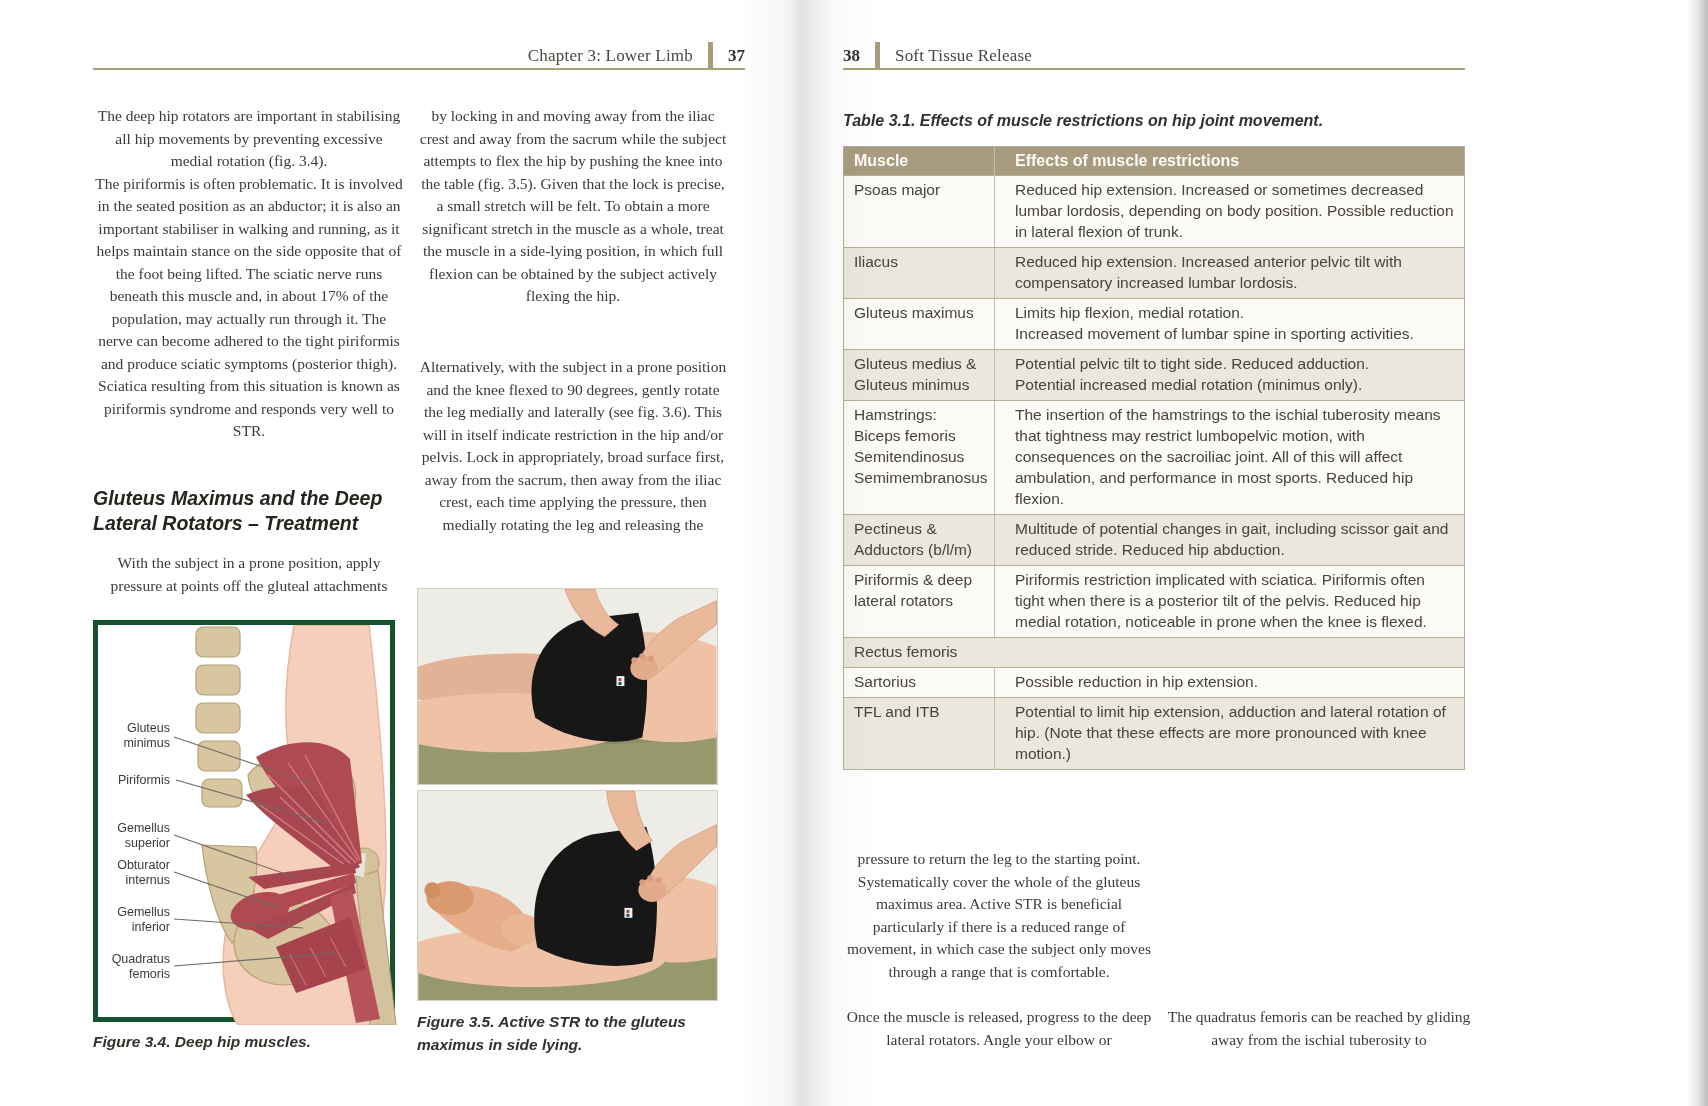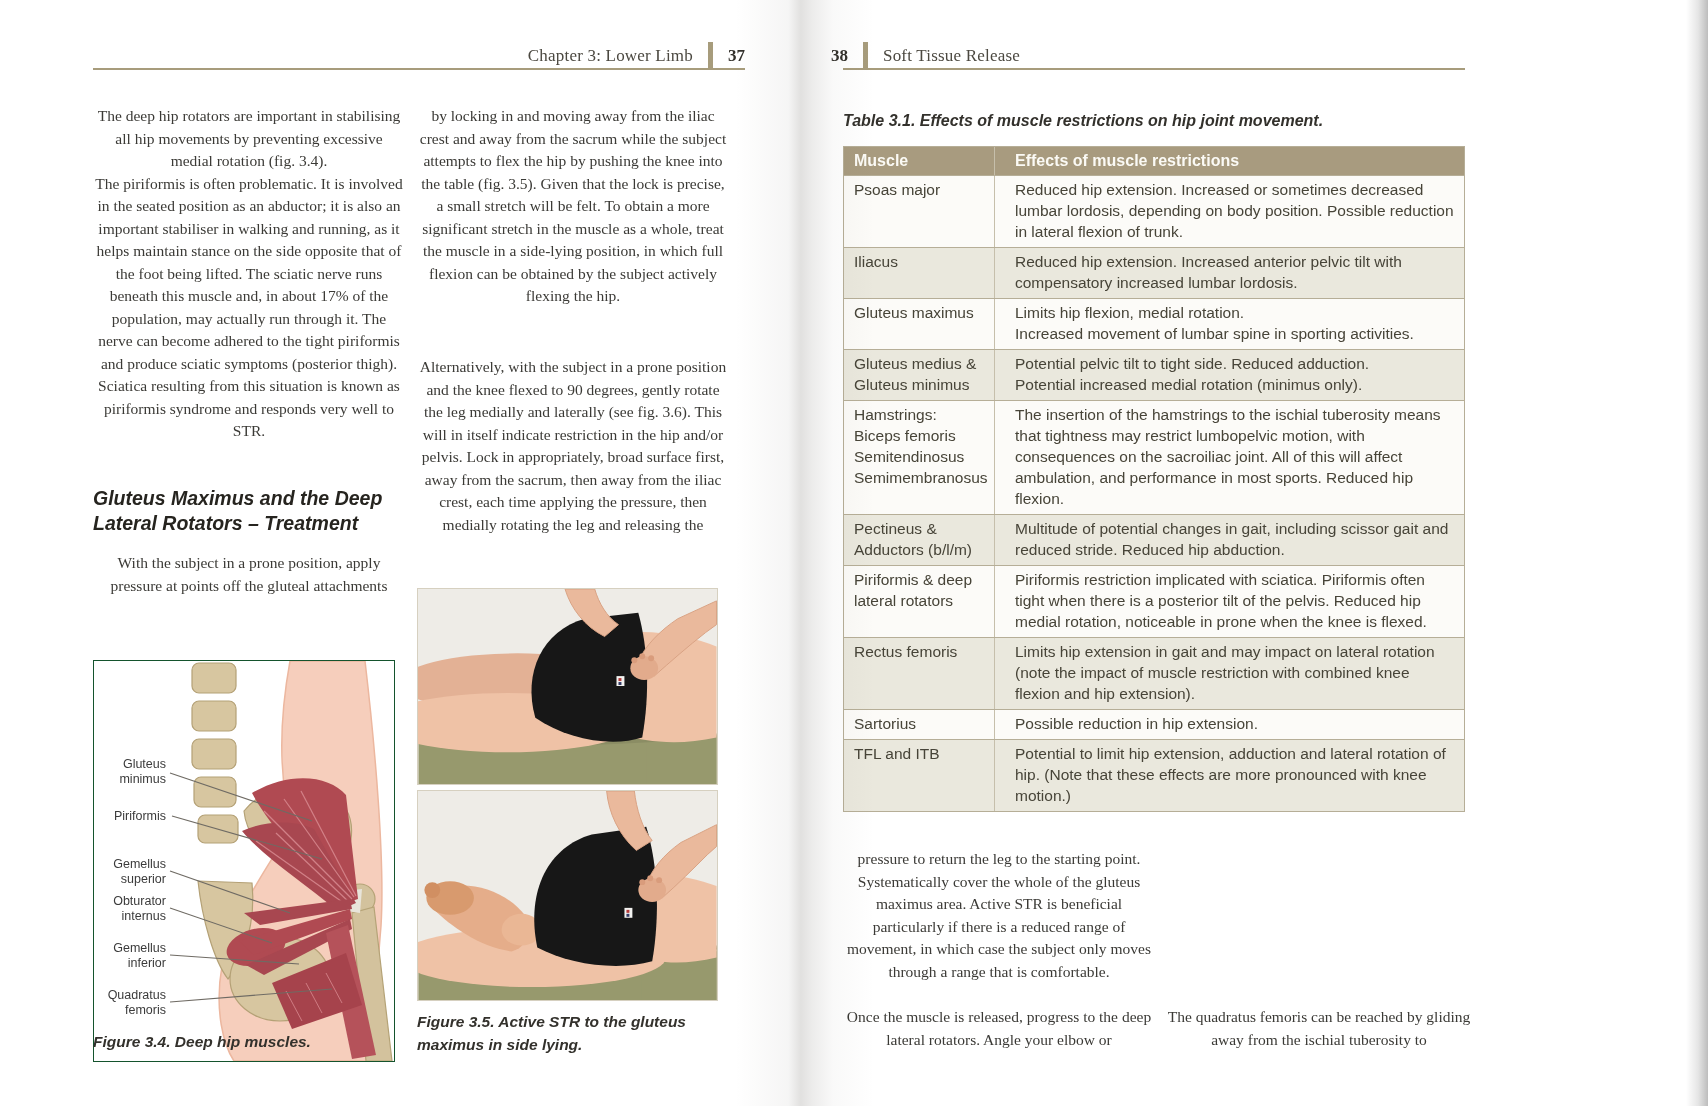--- a/index.html
+++ b/index.html
@@ -22,21 +22,21 @@
   .runhead .rh-bar{width:5px;height:27px;background:var(--accent-tan);margin:0 15px;}
   .runhead .rh-num{font-weight:bold;color:#33312c;}
   .head-rule{height:2px;background:var(--accent-tan);}
   
   .para{font-size:15.5px;line-height:22.5px;color:var(--text-dark);white-space:pre-line;text-align:center;}
   .sec-heading{font-family:"Liberation Sans","DejaVu Sans",sans-serif;font-weight:bold;font-style:italic;
     font-size:19.5px;line-height:25px;color:#26241f;white-space:pre-line;}
   .caption{font-family:"Liberation Sans","DejaVu Sans",sans-serif;font-weight:bold;font-style:italic;
     font-size:15.5px;line-height:23px;color:#33312c;}
   
-  .fig-frame{border:1px solid #14532d;background:#ffffff;margin-top:40px;}
+  .fig-frame{border:5px solid #14532d;background:#ffffff;}
   .fig-label{position:absolute;left:8px;width:64px;text-align:right;
     font-family:"Liberation Sans","DejaVu Sans",sans-serif;font-size:12.5px;line-height:1.18;
     color:#3b3b3b;white-space:pre-line;}
   
   .photo-frame{border:1px solid #d6d0c0;background:#eeece7;overflow:hidden;}
   
   .t31{border:1px solid var(--table-border);background:#fcfbf8;
     font-family:"Liberation Sans","DejaVu Sans",sans-serif;font-size:15.5px;line-height:21px;color:#474438;}
   .t31 .thead{display:grid;grid-template-columns:150px 1fr;background:var(--table-header-bg);}
   .t31 .thead .hcell{padding:3px 10px 4px;font-weight:bold;font-size:16px;color:#fbfaf5;}
@@ -196,21 +196,21 @@
           <circle cx="243" cy="90" r="3" fill="#d99c7c"></circle>
         <path d="M190,0 L218,0 C220,18 226,38 236,50 L220,60 C202,44 192,22 190,0 Z" fill="#eab99c" stroke="#d9a284" stroke-width="1"></path>
       </g>
     </svg>
   </div>
   <div class="abs caption" style="left:417px;top:1010px;width:310px;">Figure 3.5. Active STR to the gluteus maximus in side lying.</div>
 </div>
 
 <div class="abs" style="left:795px;top:0;width:913px;height:1106px;">
 
-  <div class="abs runhead" style="left:36px;top:42px;width:622px;">
+  <div class="abs runhead" style="left:48px;top:42px;width:622px;">
     <span class="rh-num">38</span>
     <span class="rh-bar"></span>
     <span class="rh-text">Soft Tissue Release</span>
   </div>
   <div class="abs head-rule" style="left:48px;top:68px;width:622px;"></div>
 
   <div class="abs table-caption" style="left:48px;top:112px;width:622px;">Table 3.1. Effects of muscle restrictions on hip joint movement.</div>
 
   <div class="abs t31" style="left:48px;top:146px;width:622px;">
     <div class="thead">
@@ -248,21 +248,20 @@
 Adductors (b/l/m)</div>
       <div class="cell effects">Multitude of potential changes in gait, including scissor gait and reduced stride. Reduced hip abduction.</div>
     </div>
     <div class="trow">
       <div class="cell muscle">Piriformis &amp; deep
 lateral rotators</div>
       <div class="cell effects">Piriformis restriction implicated with sciatica. Piriformis often tight when there is a posterior tilt of the pelvis. Reduced hip medial rotation, noticeable in prone when the knee is flexed.</div>
     </div>
     <div class="trow alt">
       <div class="cell muscle">Rectus femoris</div>
-      <div class="cell effects">Limits hip extension in gait and may impact on lateral rotation (note the impact of muscle restriction with combined knee flexion and hip extension).</div>
     </div>
     <div class="trow">
       <div class="cell muscle">Sartorius</div>
       <div class="cell effects">Possible reduction in hip extension.</div>
     </div>
     <div class="trow alt">
       <div class="cell muscle">TFL and ITB</div>
       <div class="cell effects">Potential to limit hip extension, adduction and lateral rotation of hip. (Note that these effects are more pronounced with knee motion.)</div>
     </div>
   </div>

